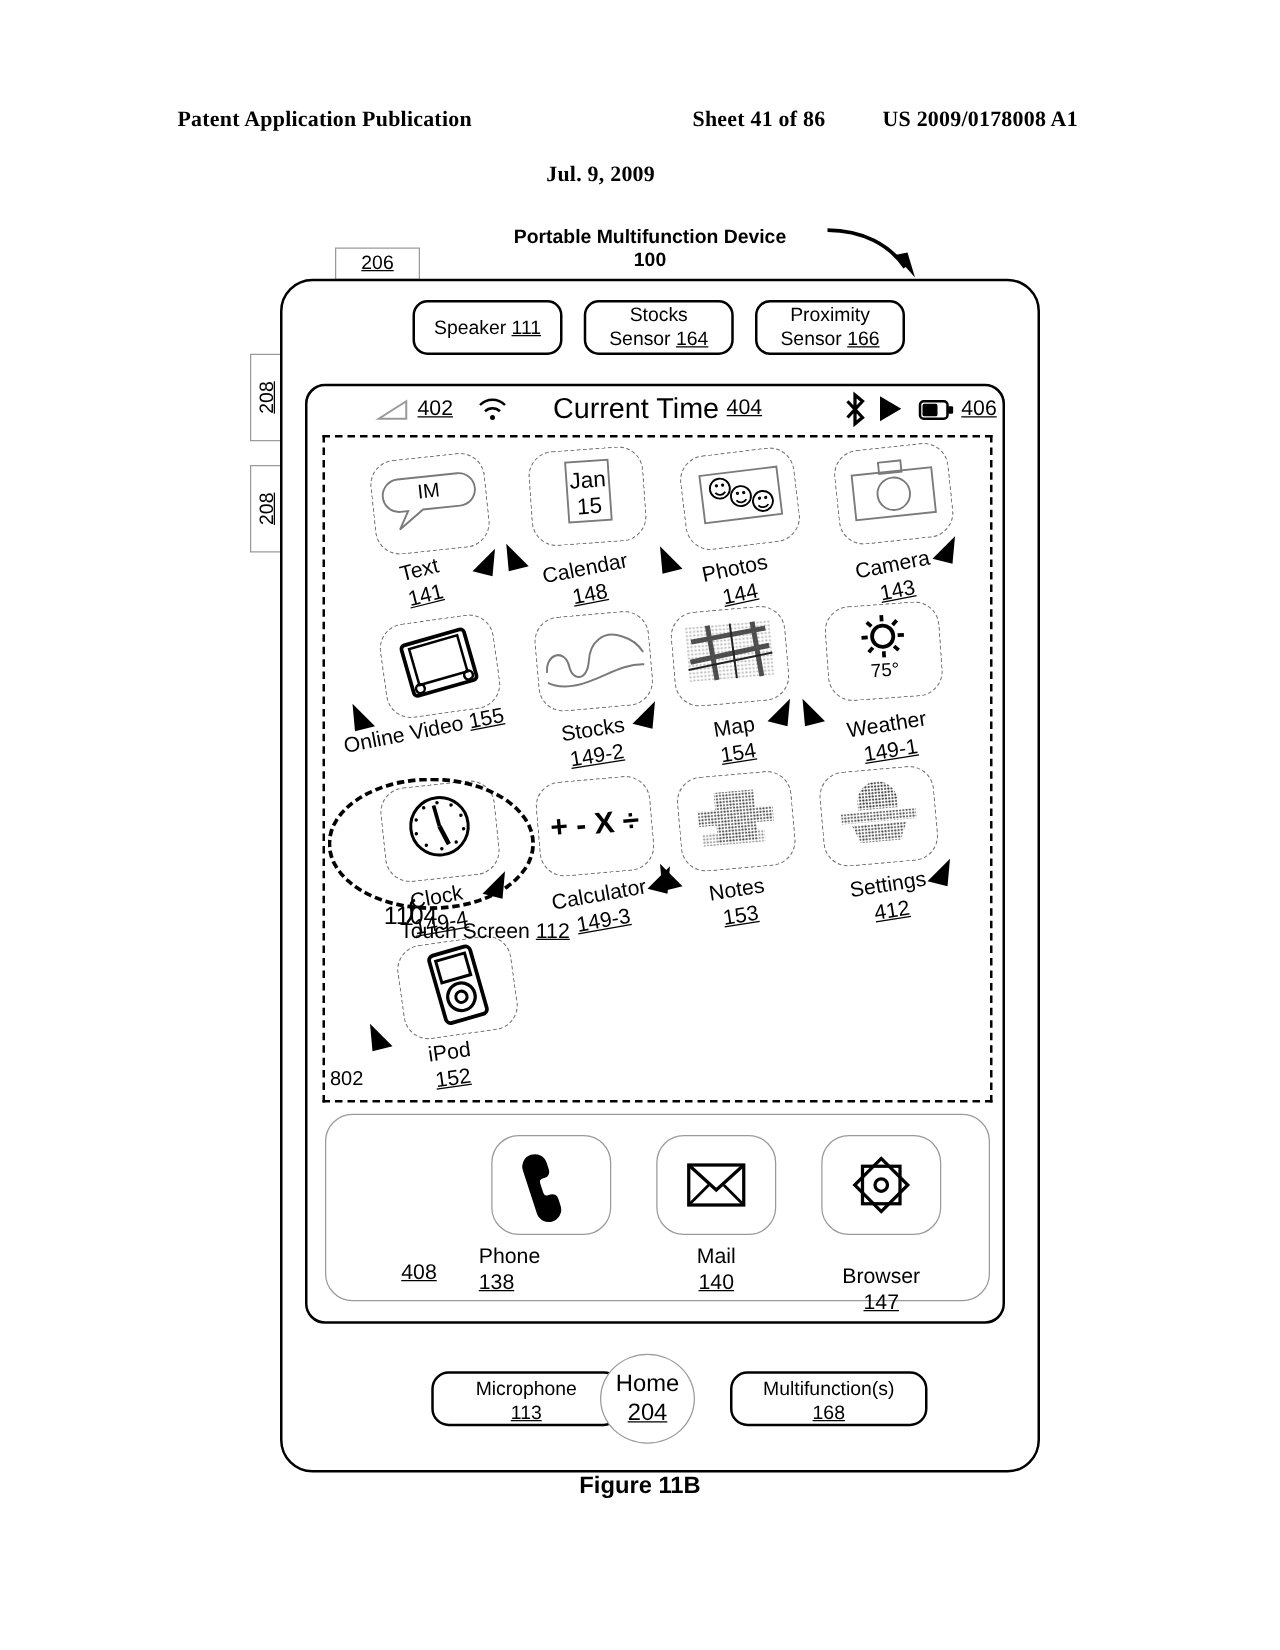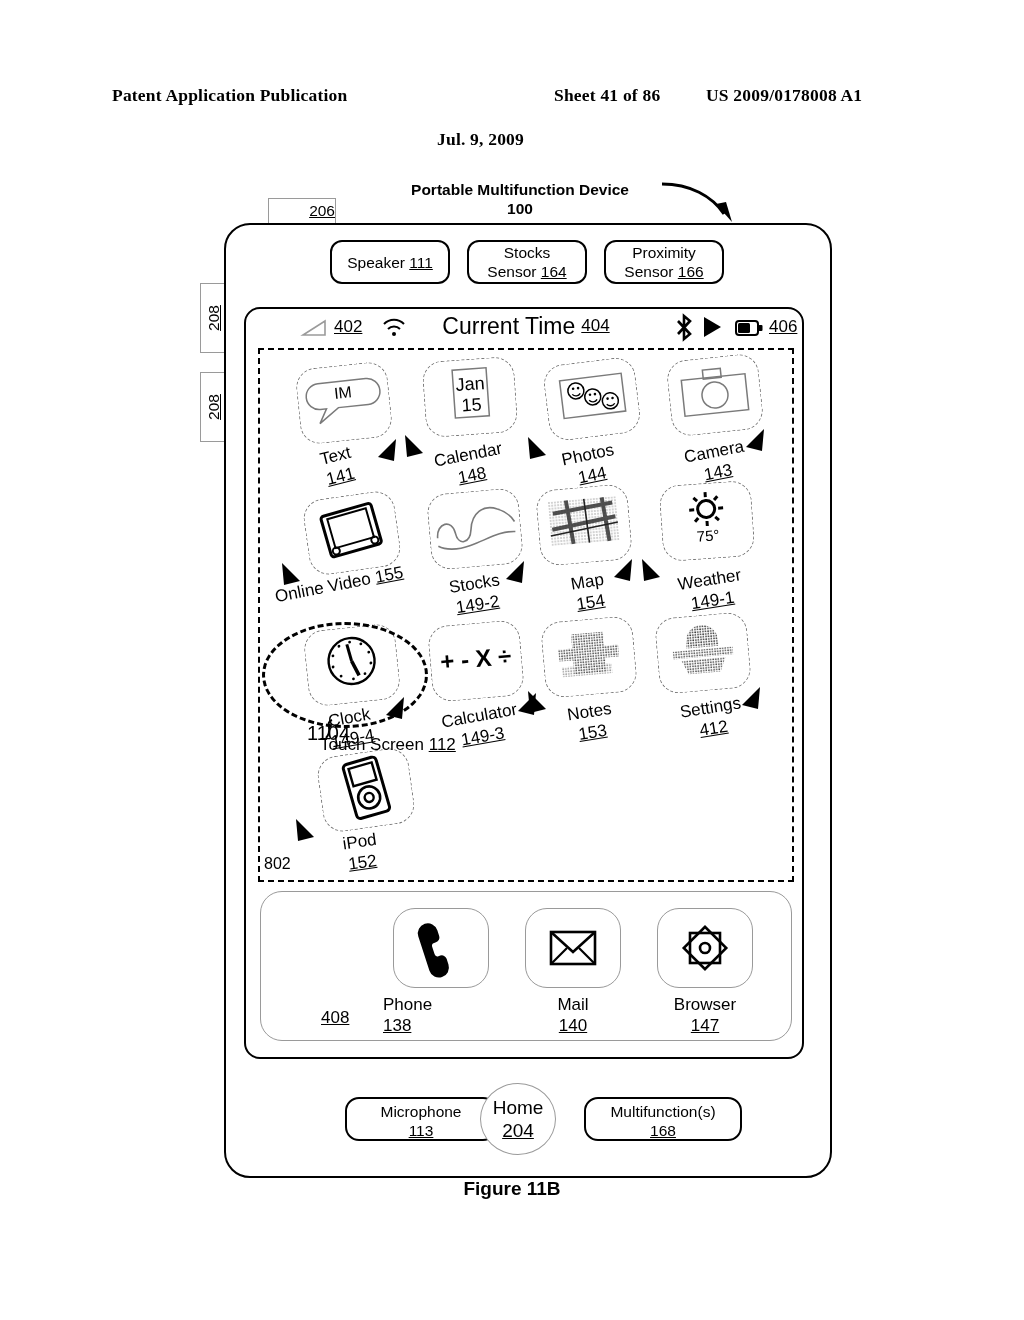--- a/index.html
+++ b/index.html
@@ -1,38 +1,38 @@
 <!DOCTYPE html>
 <html><head>
 <meta charset="utf-8">
 <style>
   html,body{margin:0;padding:0;background:#ffffff;}
   body{width:1024px;height:1320px;position:relative;font-family:"Liberation Sans",sans-serif;color:#000;}
 
   
   .pat-header{position:absolute;top:85px;left:0;width:1024px;
     font-family:"Liberation Serif",serif;font-weight:bold;font-size:17.5px;letter-spacing:.2px;}
-  .pat-header .h-pub{position:absolute;left:112px;top:0;}
+  .pat-header .h-pub{position:absolute;left:142px;top:0;}
   .pat-header .h-date{position:absolute;left:437px;top:0;margin-top:44px;}
   .pat-header .h-sheet{position:absolute;left:554px;top:0;}
   .pat-header .h-num{position:absolute;left:706px;top:0;}
 
   
   .fig-caption{position:absolute;left:0;top:1178px;width:1024px;text-align:center;
      font-weight:bold;font-size:19px;}
 
   
   .device{position:absolute;left:224px;top:223px;width:608px;height:955px;
      border:2.5px solid #000;border-radius:26px;box-sizing:border-box;background:#fff;}
 
   .title-100{position:absolute;left:330px;top:180px;width:380px;text-align:center;
      font-weight:bold;font-size:15.5px;line-height:19px;}
 
   .lbl-206{position:absolute;left:268px;top:198px;width:68px;height:26px;
-     border:1px solid #9a9a9a;box-sizing:border-box;text-align:right;font-size:15.5px;background:#fff;}
+     border:1px solid #9a9a9a;box-sizing:border-box;text-align:center;font-size:15.5px;background:#fff;}
   .lbl-206 span{text-decoration:underline;line-height:24px;}
 
   .arrow-100{position:absolute;left:660px;top:178px;width:90px;height:50px;}
 
   
   .lbl-208{position:absolute;width:26px;height:70px;border:1px solid #9a9a9a;box-sizing:border-box;background:#fff;}
   .lbl-208 span{display:block;transform:rotate(-90deg);white-space:nowrap;font-size:15.5px;
      text-decoration:underline;position:absolute;left:-9px;top:25px;width:44px;text-align:center;}
   .lbl-208.a{left:200px;top:283px;}
   .lbl-208.b{left:200px;top:372px;}
@@ -473,21 +473,21 @@
     </div>
 
     <div class="dockicon" style="left:396px;top:16px;">
       <div class="dtile"></div>
       <svg class="glyph" style="width:96px;height:80px;" viewBox="0 0 96 80">
         <rect x="33" y="25" width="30" height="30" fill="none" stroke="#000" stroke-width="2.6"></rect>
         <rect x="33" y="25" width="30" height="30" fill="none" stroke="#000" stroke-width="2.6" transform="rotate(45 48 40)"></rect>
         <circle cx="48" cy="40" r="5" fill="none" stroke="#000" stroke-width="2.6"></circle>
       </svg>
     </div>
-    <div class="dcap" style="position:absolute;left:386px;top:102px;width:116px;text-align:center;font-size:17px;line-height:21px;">
+    <div class="dcap" style="position:absolute;left:386px;top:118px;width:116px;text-align:center;font-size:17px;line-height:21px;">
       <span>Browser</span><br><u>147</u>
     </div>
 
     <div class="lbl-408">408</div>
   </div>
 
 </div>
 
 <div class="lbl-802">802</div>
 

